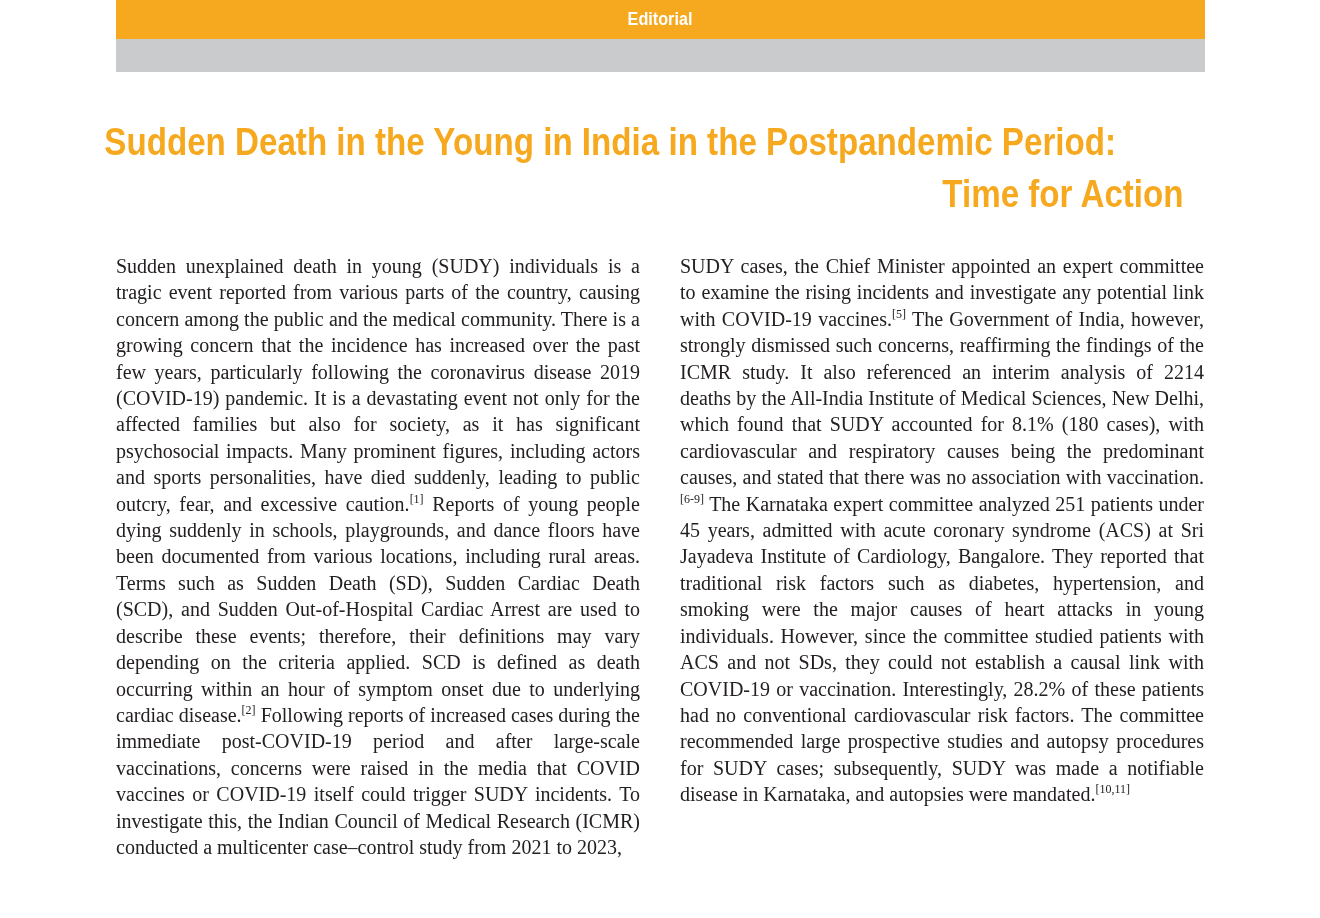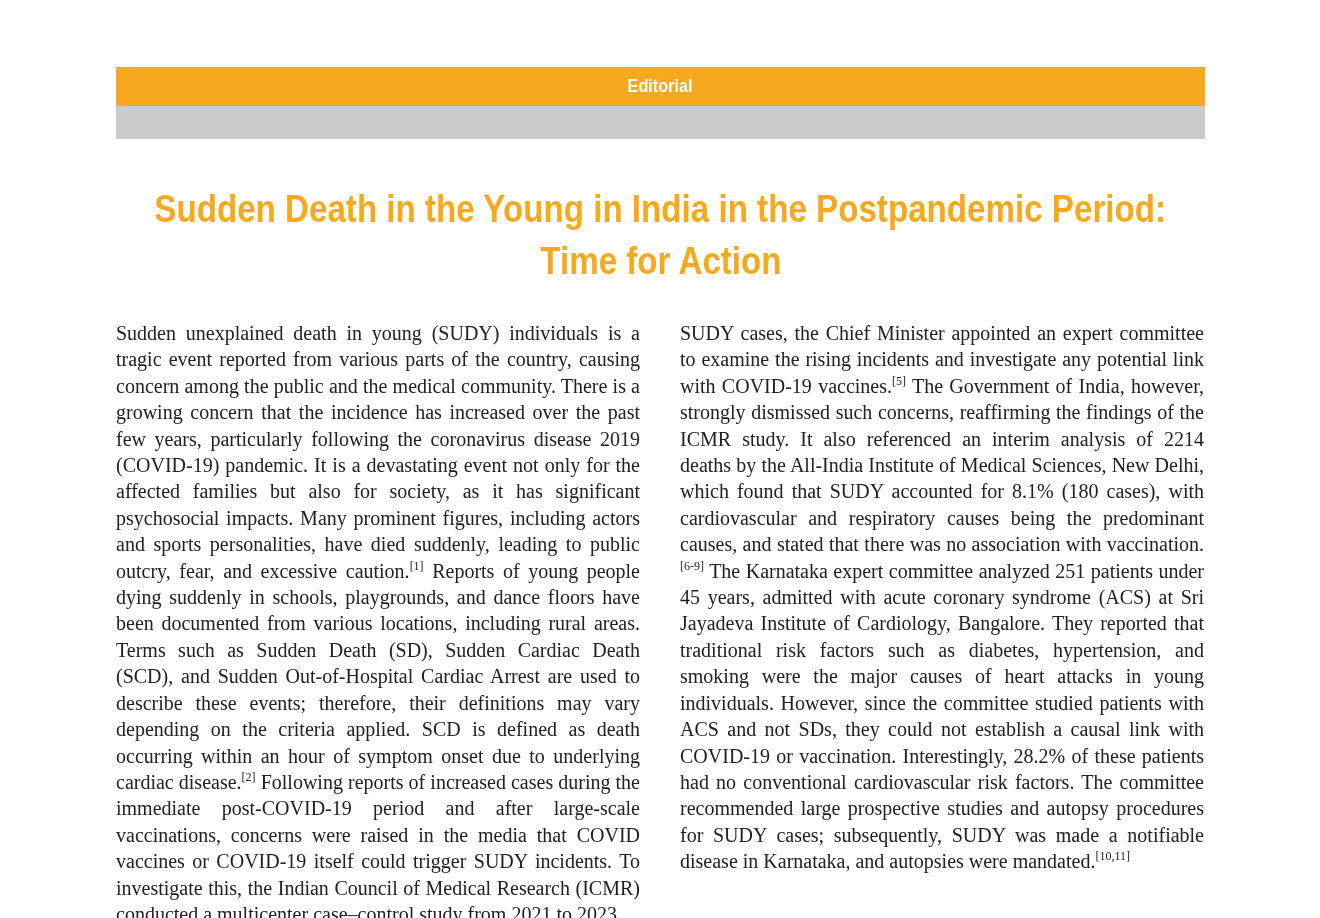--- a/index.html
+++ b/index.html
@@ -16,21 +16,20 @@
     background: #ffffff;
     overflow: hidden;
     font-family: "Liberation Serif", serif;
     color: var(--text-color);
   }
   .content {
     width: 1089px;
     margin: 0 auto 0 116px;
   }
   .banner-orange {
-    margin-top: 67px;
     height: 39px;
     background: var(--accent-orange);
     display: flex;
     align-items: center;
     justify-content: center;
   }
   .banner-orange .section-label {
     font-family: "Liberation Sans", sans-serif;
     font-weight: bold;
     font-size: 18px;
@@ -39,21 +38,21 @@
     transform: scaleX(0.9);
   }
   .banner-gray {
     height: 33px;
     background: var(--banner-gray);
   }
   h1.article-title {
     margin-top: 44px;
     display: flex;
     flex-direction: column;
-    align-items: center;
+    align-items: flex-end;
     color: var(--accent-orange);
     font-family: "Liberation Sans", sans-serif;
     font-weight: bold;
     font-size: 39px;
     line-height: 52px;
   }
   h1.article-title .title-line {
     white-space: nowrap;
     transform: scaleX(0.85);
     transform-origin: center;

